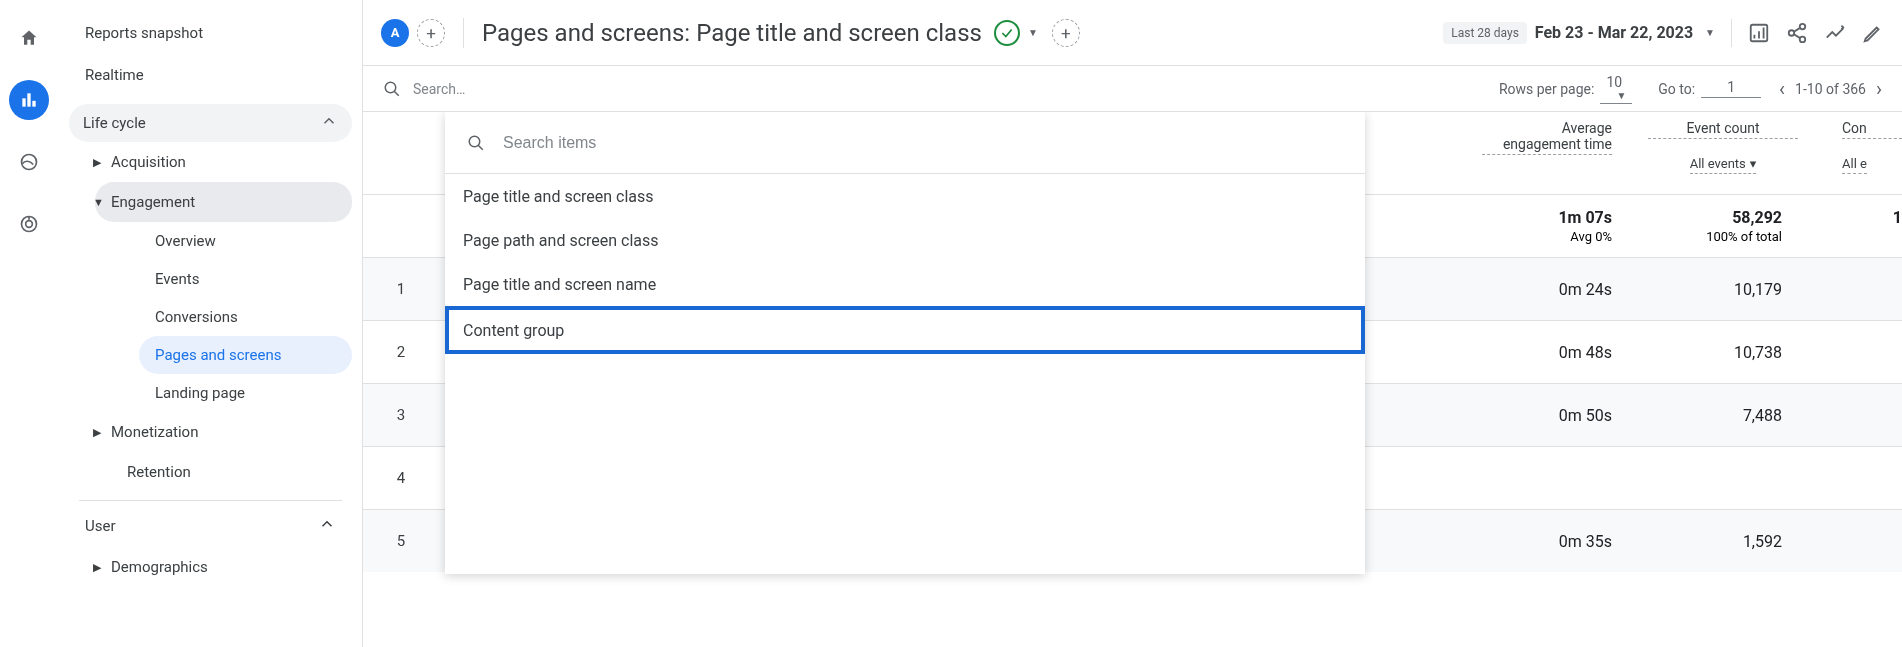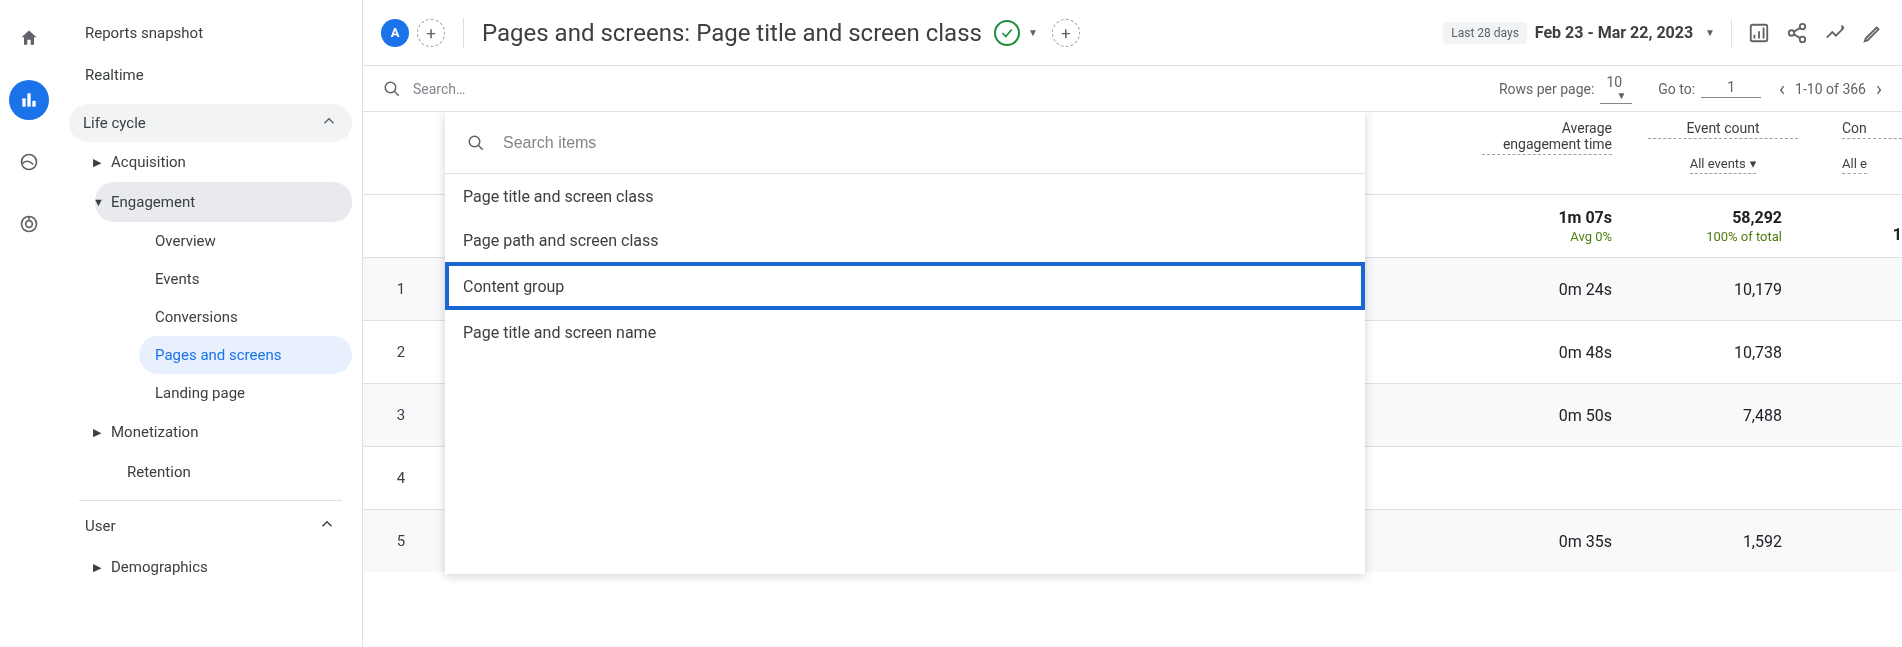--- a/index.html
+++ b/index.html
@@ -61,26 +61,26 @@
   .th { position:absolute; top:8px; text-align:right; font-size:14px; color:#3c4043; }
   .th .sub { font-size:13px; color:#3c4043; display:inline-flex; align-items:center; gap:4px; border-bottom:1px dashed #9aa0a6; padding:0 0 2px 0;}
   .th .label { display:block; border-bottom:1px dashed #9aa0a6; padding-bottom:2px;}
   .th.c1 { right:290px; width:130px; }
   .th.c2 { right:104px; width:150px; text-align:center;}
   .th.c3 { right:0px; width:60px; text-align:left;}
   .row-body { position:absolute; top:82px; left:0; right:0;}
   .trow { height:63px; display:flex; align-items:center; border-top:1px solid #e0e0e0;}
   .trow.total { font-weight:700; }
   .trow .idx { width:48px; text-align:center; font-size:15px; color:#3c4043; margin-left:14px; }
-  .trow .cells { margin-left:auto; display:flex;align-items:flex-end; }
+  .trow .cells { margin-left:auto; display:flex; }
   .cell { text-align:right; font-size:16px; color:#202124;}
   .cell.c1 { width:130px; margin-right:20px;}
   .cell.c2 { width:150px; margin-right:80px; text-align:right;}
   .cell.c3 { width:40px; text-align:right;}
-  .cell .sub { font-size:13px; color:#4d7c0f; font-weight:400; display:block; margin-top:2px;}
+  .cell .sub { font-size:13px; color:#000000; font-weight:400; display:block; margin-top:2px;}
   .trow.alt { background:#f8f9fa; }
 
   
   .dropdown { position:absolute; top:0; left:82px; width:920px; background:#fff; box-shadow:0 2px 10px rgba(0,0,0,0.18); z-index:5; padding-bottom:220px;}
   .dd-search { height:62px; display:flex; align-items:center; padding:0 22px; border-bottom:1px solid #e0e0e0;}
   .dd-search input { border:none; outline:none; font-size:16px; flex:1; color:#3c4043;}
   .dd-search input::placeholder { color:#80868b;}
   .dd-item { height:44px; display:flex; align-items:center; padding:0 18px; font-size:16px; color:#3c4043; cursor:pointer;}
   .dd-item.hl { border:4px solid #1967d2; height:48px; padding:0 14px;}
   .call-arrow { position:absolute; top:288px; left:670px; color:#1967d2; display:flex; align-items:center; }
@@ -301,22 +301,22 @@
     <div class="dropdown">
       <div class="dd-search">
         <svg class="search-ico" style="margin-right:18px" viewBox="0 0 24 24" fill="none" stroke="currentColor" stroke-width="2">
             <circle cx="10" cy="10" r="7"></circle>
             <line x1="21" y1="21" x2="15" y2="15"></line>
           </svg>
         <input type="text" placeholder="Search items" style="">
       </div>
       <div class="dd-item">Page title and screen class</div>
       <div class="dd-item">Page path and screen class</div>
+      <div class="dd-item">Page title and screen name</div>
       <div class="dd-item hl">Content group</div>
-      <div class="dd-item">Page title and screen name</div>
     </div>
 
     <div class="call-arrow">
       <div class="head"></div>
         <div class="line"></div>
     </div>
 
   </div>
 </div>
 

